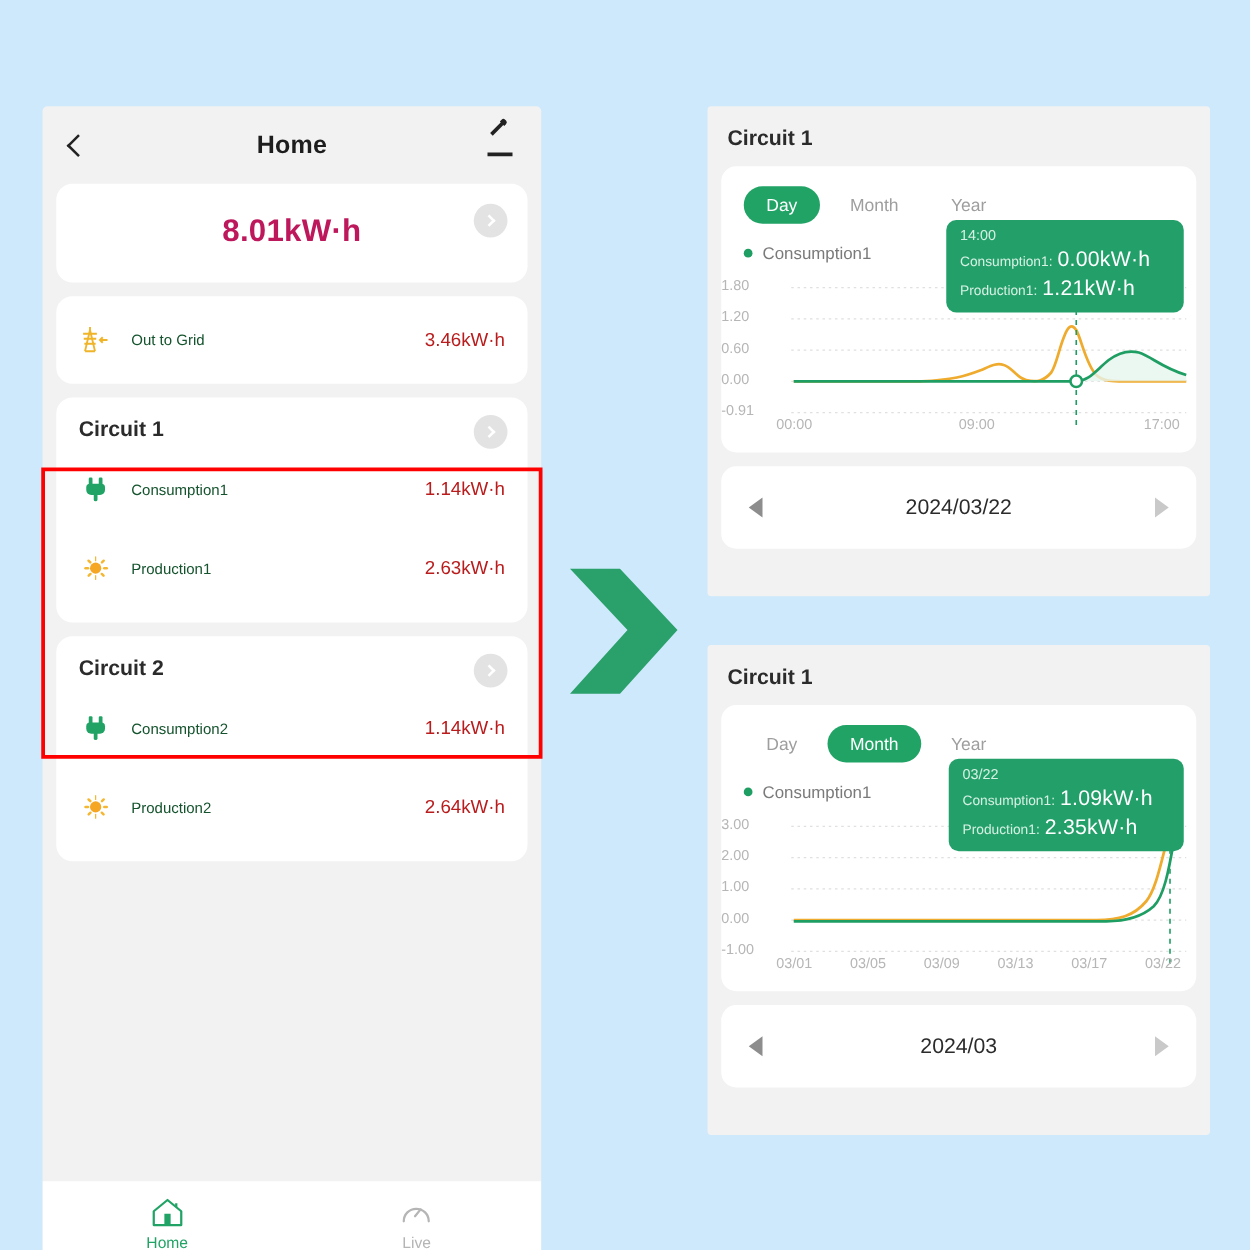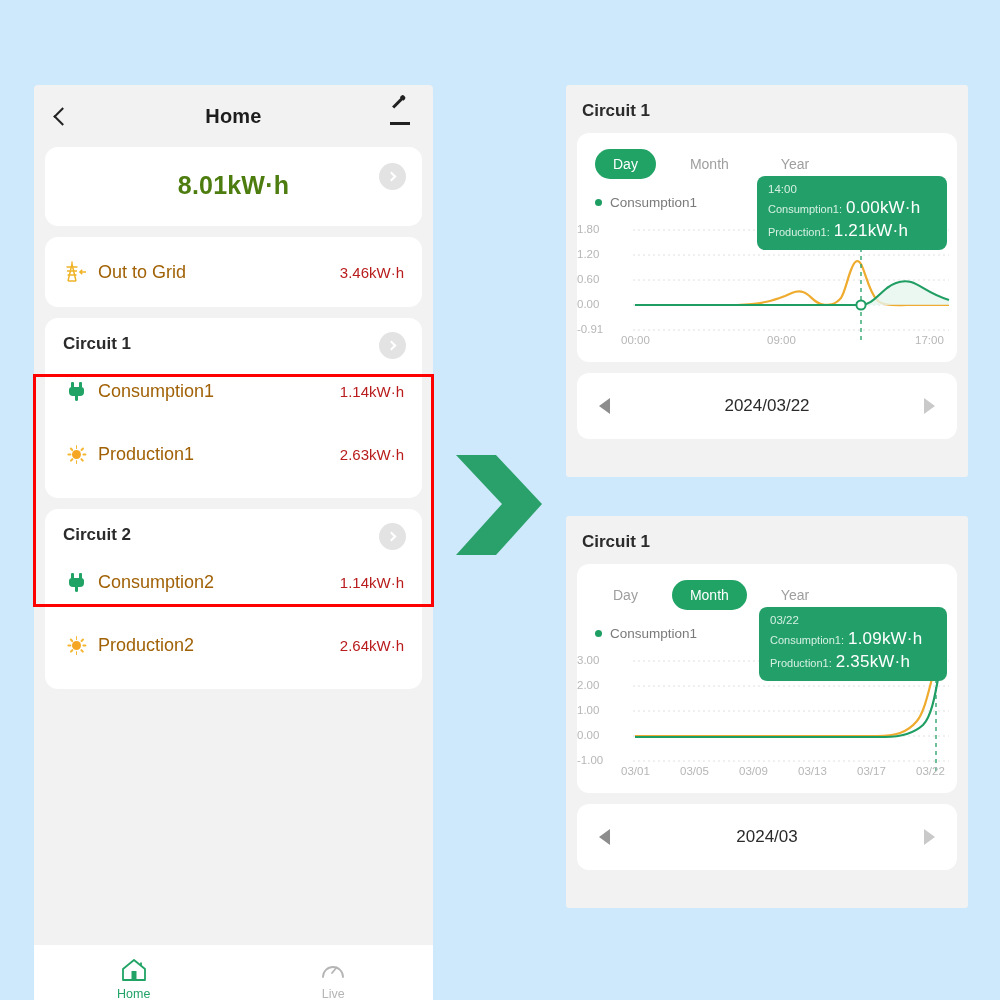--- a/index.html
+++ b/index.html
@@ -57,42 +57,42 @@
     background: #fff;
     border-radius: 13px;
     margin: 0 11px 11px 11px;
   }
   .card-grid {
     padding: 24px 0 26px 0;
     position: relative;
     text-align: center;
   }
   .grid-label { font-size: 22px; color: #2b2b2b; margin-bottom: 6px; }
-  .grid-value { font-size: 25px; font-weight: bold; color: #4d7c0f; letter-spacing: .2px; }
+  .grid-value { font-size: 25px; font-weight: bold; color: #be185d; letter-spacing: .2px; }
 
   .go-circle {
     position: absolute; right: 16px; top: 16px;
     width: 27px; height: 27px; border-radius: 50%;
     background: #e3e3e3;
     display: flex; align-items: center; justify-content: center;
     cursor: pointer;
   }
   .go-circle i {
     display:block; width: 7px; height: 7px;
     border-top: 2px solid #fff; border-right: 2px solid #fff;
     transform: rotate(45deg); margin-left: -2px;
   }
 
   .row {
     display: flex; align-items: center;
     padding: 0 18px;
     height: 56px;
   }
   .row .icon { width: 26px; display:flex; justify-content:center; align-items:center; }
-  .row .name { font-size: 18px; color: #a16207; margin-left: 9px; }
+  .row .name { font-size: 12px; color: #14532d; margin-left: 16px; }
   .row .val { margin-left: auto; font-size: 15px; color: #b91c1c; text-align: right; }
 
   .card-out { padding: 7px 0; }
 
   .circuit-card { padding: 16px 0 12px 0; position: relative; }
   .circuit-title { font-size: 17px; font-weight: bold; color: #2b2b2b; padding: 0 18px 6px 18px; }
   .circuit-card .go-circle { top: 14px; }
   .circuit-card .row { height: 63px; }
 
   
@@ -166,21 +166,21 @@
     font-size: 17px; font-weight: bold; color: #2b2b2b;
     padding: 16px 0 12px 16px;
   }
 
   .chart-card {
     background: #fff; border-radius: 12px;
     margin: 0 11px; padding: 16px 0 14px 0;
     position: relative;
   }
 
-  .tabs { display: flex; padding: 0 18px; gap: 16px; }
+  .tabs { display: flex; padding: 0 18px; gap: 6px; }
   .pill {
     font-size: 14px; color: #9e9e9e;
     padding: 7px 18px; border-radius: 16px;
     cursor: pointer; white-space: nowrap;
   }
   .pill.on { background: #21a366; color: #fff; }
 
   .legend { display: flex; padding: 16px 18px 0 18px; }
   .legend .li { display:flex; align-items:center; font-size: 13.5px; color:#7a7a7a; width: 50%; }
   .legend .dot { width:7px; height:7px; border-radius:50%; margin-right:8px; }

